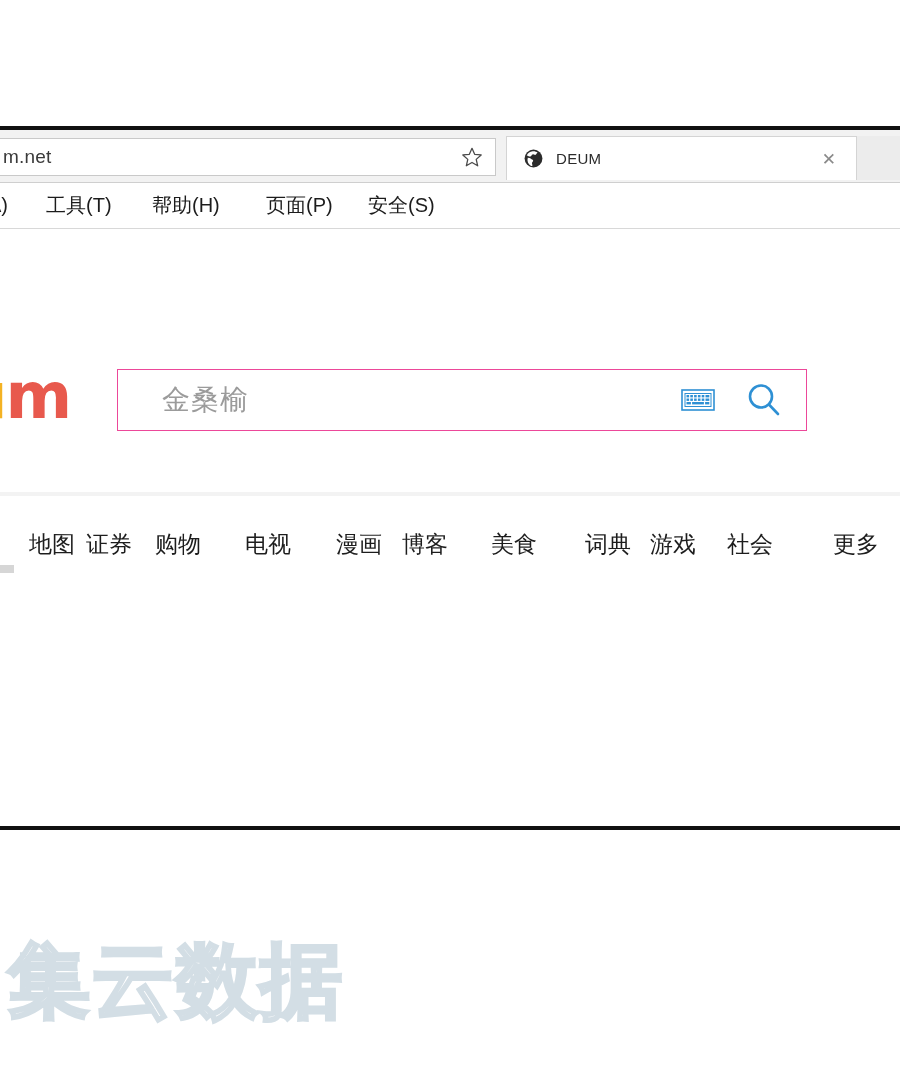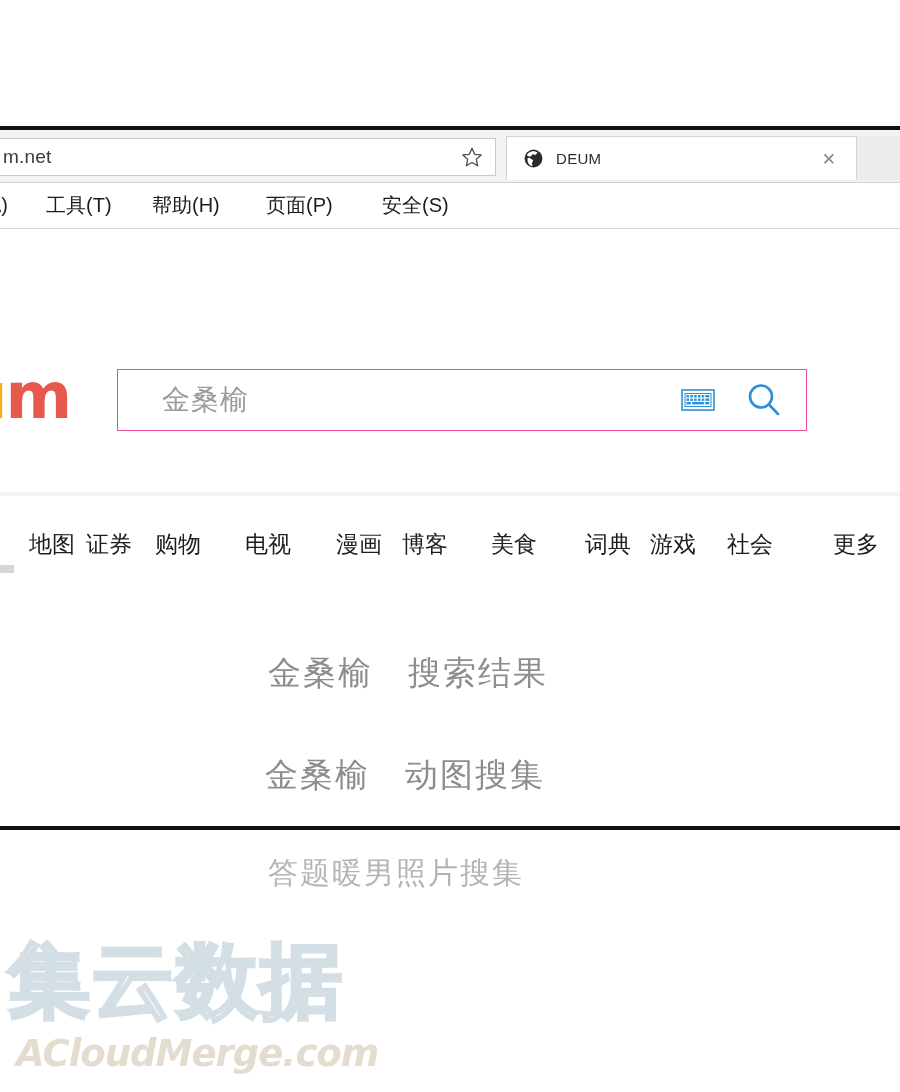--- a/index.html
+++ b/index.html
@@ -196,21 +196,21 @@
       <span class="tab-close">✕</span>
     </div>
     <div class="tabstrip-fill"></div>
     <div class="chrome-sep"></div>
 
     <div class="menubar">
       <span class="menu-item" style="position:absolute;left:-12px;">A)</span>
       <span class="menu-item" style="position:absolute;left:46px;">工具(T)</span>
       <span class="menu-item" style="position:absolute;left:152px;">帮助(H)</span>
       <span class="menu-item" style="position:absolute;left:266px;">页面(P)</span>
-      <span class="menu-item" style="position:absolute;left:368px;margin-left:14px;">安全(S)</span>
+      <span class="menu-item" style="position:absolute;left:368px;">安全(S)</span>
     </div>
     <div class="menubar-rule"></div>
 
     <div class="page">
 
       <div class="logo">
         <span class="l-u">u</span><span class="l-m">m</span>
       </div>
 
       <div class="searchbox">
@@ -256,29 +256,23 @@
         <span class="nav-item" style="left:245px;">电视</span>
         <span class="nav-item" style="left:336px;">漫画</span>
         <span class="nav-item" style="left:402px;">博客</span>
         <span class="nav-item" style="left:491px;">美食</span>
         <span class="nav-item" style="left:585px;">词典</span>
         <span class="nav-item" style="left:650px;">游戏</span>
         <span class="nav-item" style="left:727px;">社会</span>
         <span class="nav-item" style="left:833px;">更多</span>
       </div>
 
-      <div class="suggestions">
-        <span class="sugg sugg-1">金桑榆　搜索结果</span>
-        <span class="sugg sugg-2">金桑榆　动图搜集</span>
-        <span class="sugg sugg-3">答题暖男照片搜集</span>
-      </div>
 
     </div>
   </div>
 
   <div class="bottom-rule"></div>
 
   <div class="watermark">
     <span class="wm-cn">集云数据</span>
-    <span class="wm-en">ACloudMerge.com</span>
   </div>
 
 </div>
 
 </body></html>

